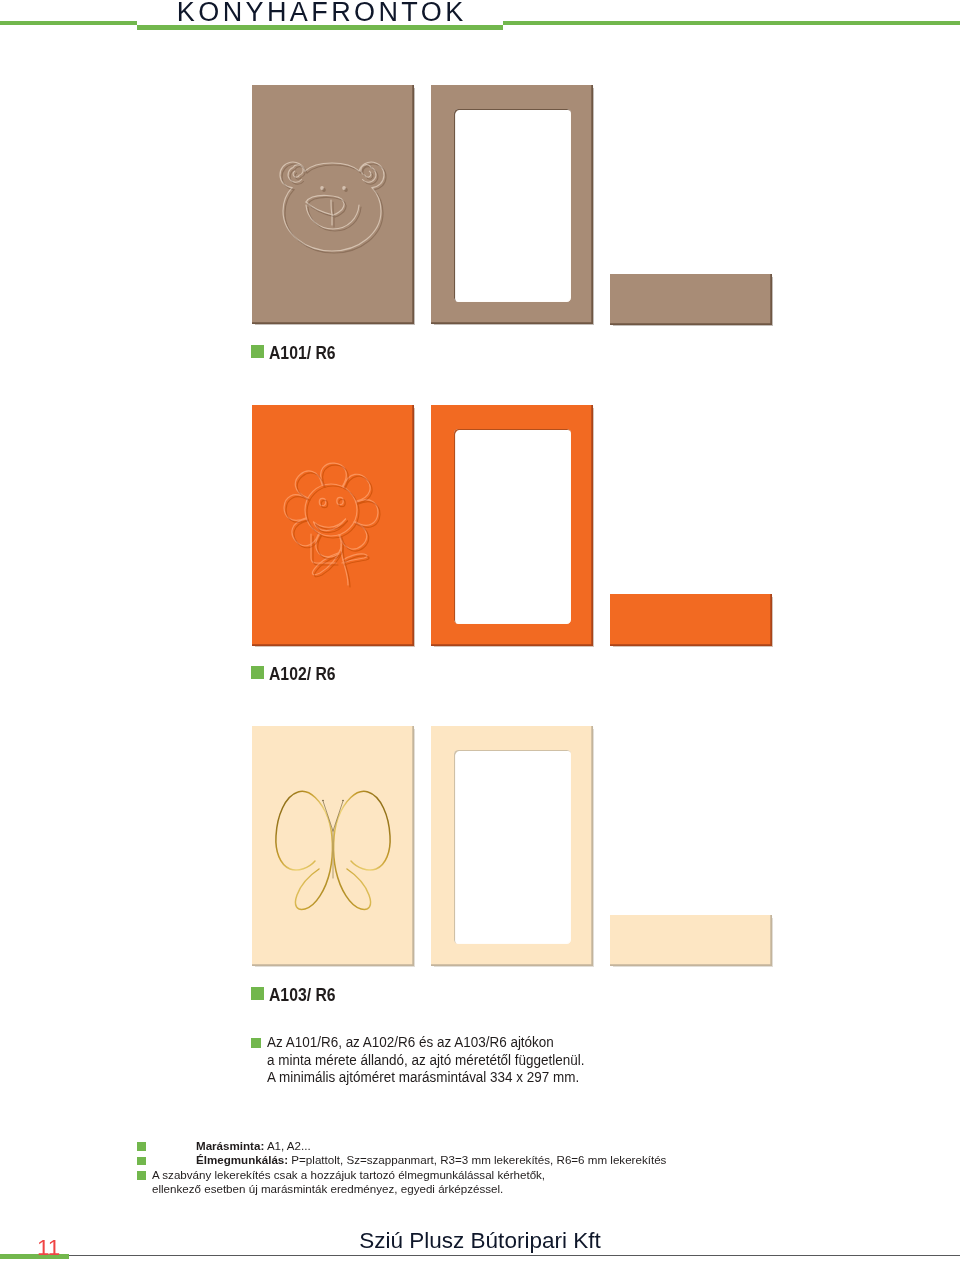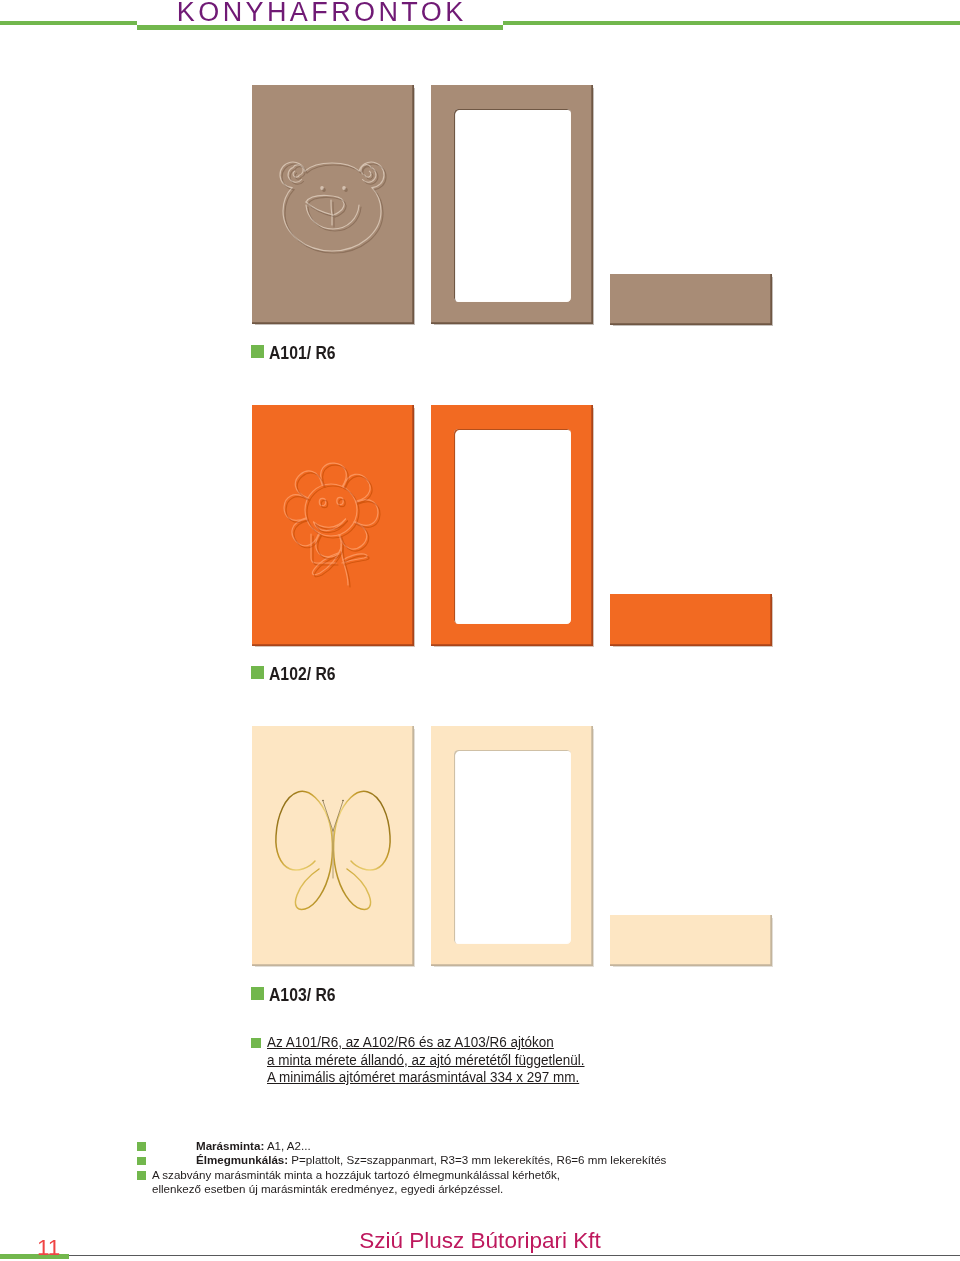--- a/index.html
+++ b/index.html
@@ -26,21 +26,21 @@
   
   .lblrow{position:absolute;}
   .sq{position:absolute;left:0;top:-0.6px;width:12.8px;height:12.8px;}
   .lbl{position:absolute;left:18px;top:-3.5px;font-size:18px;font-weight:bold;color:#201c1c;
        line-height:20px;white-space:nowrap;display:inline-block;
        transform:scaleX(0.875);transform-origin:left center;}
 
   
   .note{position:absolute;font-size:15.2px;color:#201c1c;line-height:17.5px;}
   .sqn{position:absolute;left:0;top:1px;width:9.6px;height:9.6px;}
-  .note-lines{position:absolute;left:16px;top:-3.6px;text-decoration:underline;}
+  .note-lines{position:absolute;left:16px;top:-3.6px;}
   .note-lines div{white-space:nowrap;display:block;transform:scaleX(0.887);transform-origin:left center;}
 
   
   .legend{position:absolute;font-size:11.6px;color:#201c1c;line-height:14.5px;}
   .lgrow{position:relative;height:14.5px;}
   .lgsq{position:absolute;left:0;top:3.2px;width:8.6px;height:8.6px;}
   .lgtx{position:absolute;left:15px;top:-0.5px;white-space:nowrap;}
   .lgtx b{font-weight:bold;padding-left:44px;}
 
   
@@ -97,21 +97,21 @@
   </linearGradient>
  </defs>
 </svg>
 
 <div class="page">
 
   <div>
     <div class="hdr-line-left" style="background: rgb(114, 183, 77);"></div>
     <div class="hdr-line-right" style="background: rgb(114, 183, 77);"></div>
     <div class="hdr-bar" style="background: rgb(114, 183, 77);"></div>
-    <div class="hdr-title" style="color: #701a75;">KONYHAFRONTOK</div>
+    <div class="hdr-title" style="color: #0f172a;">KONYHAFRONTOK</div>
   </div>
 
   <div>
     <div class="panel" id="p1a" style="left: 252px; top: 85px; width: 162px; height: 239px; background: rgb(168, 140, 118); box-shadow: rgb(111, 87, 68) -1.7px -1.7px 0px inset, rgba(70, 52, 38, 0.32) 1.2px 1.2px 0.7px;">
       <svg width="162" height="239" viewBox="0 0 162 239">
         <g fill="none" stroke="#a88c76" stroke-width="1.15" filter="url(#embBrown)" stroke-linecap="round">
           <path d="M54 87 A 12.8 12.8 0 1 0 41 103.6"></path>
           <path d="M50.5 95.5 A 7.6 7.6 0 1 1 42 83.5 A 5.4 5.4 0 1 1 48.2 91.2 A 3.2 3.2 0 1 1 43.6 87.2"></path>
           <path d="M108 87 A 12.8 12.8 0 1 1 121 103.6"></path>
           <path d="M111.5 95.5 A 7.6 7.6 0 1 0 120 83.5 A 5.4 5.4 0 1 0 113.8 91.2 A 3.2 3.2 0 1 0 118.4 87.2"></path>
@@ -201,27 +201,27 @@
     <div class="lgrow">
       <span class="lgsq" style="background: rgb(114, 183, 77);"></span>
       <span class="lgtx"><b>Marásminta:</b><span> A1, A2...</span></span>
     </div>
     <div class="lgrow">
       <span class="lgsq" style="background: rgb(114, 183, 77);"></span>
       <span class="lgtx"><b>Élmegmunkálás:</b><span> P=plattolt, Sz=szappanmart, R3=3 mm lekerekítés, R6=6 mm lekerekítés</span></span>
     </div>
     <div class="lgrow">
       <span class="lgsq" style="background: rgb(114, 183, 77);"></span>
-      <span class="lgtx">A szabvány marásminták minta a hozzájuk tartozó élmegmunkálással kérhetők,</span>
+      <span class="lgtx">A szabvány lekerekítés csak a hozzájuk tartozó élmegmunkálással kérhetők,</span>
     </div>
     <div class="lgrow">
       <span class="lgtx">ellenkező esetben új marásminták eredményez, egyedi árképzéssel.</span>
     </div>
   </div>
 
   <div>
     <div class="ftr-green" style="background: rgb(114, 183, 77);"></div>
     <div class="ftr-rule" style="background: rgb(88, 89, 91);"></div>
     <div class="ftr-page">11</div>
-    <div class="ftr-brand" style="color: #be185d;">Sziú Plusz Bútoripari Kft</div>
+    <div class="ftr-brand" style="color: #0f172a;">Sziú Plusz Bútoripari Kft</div>
   </div>
 
 </div>
 
 </body></html>

